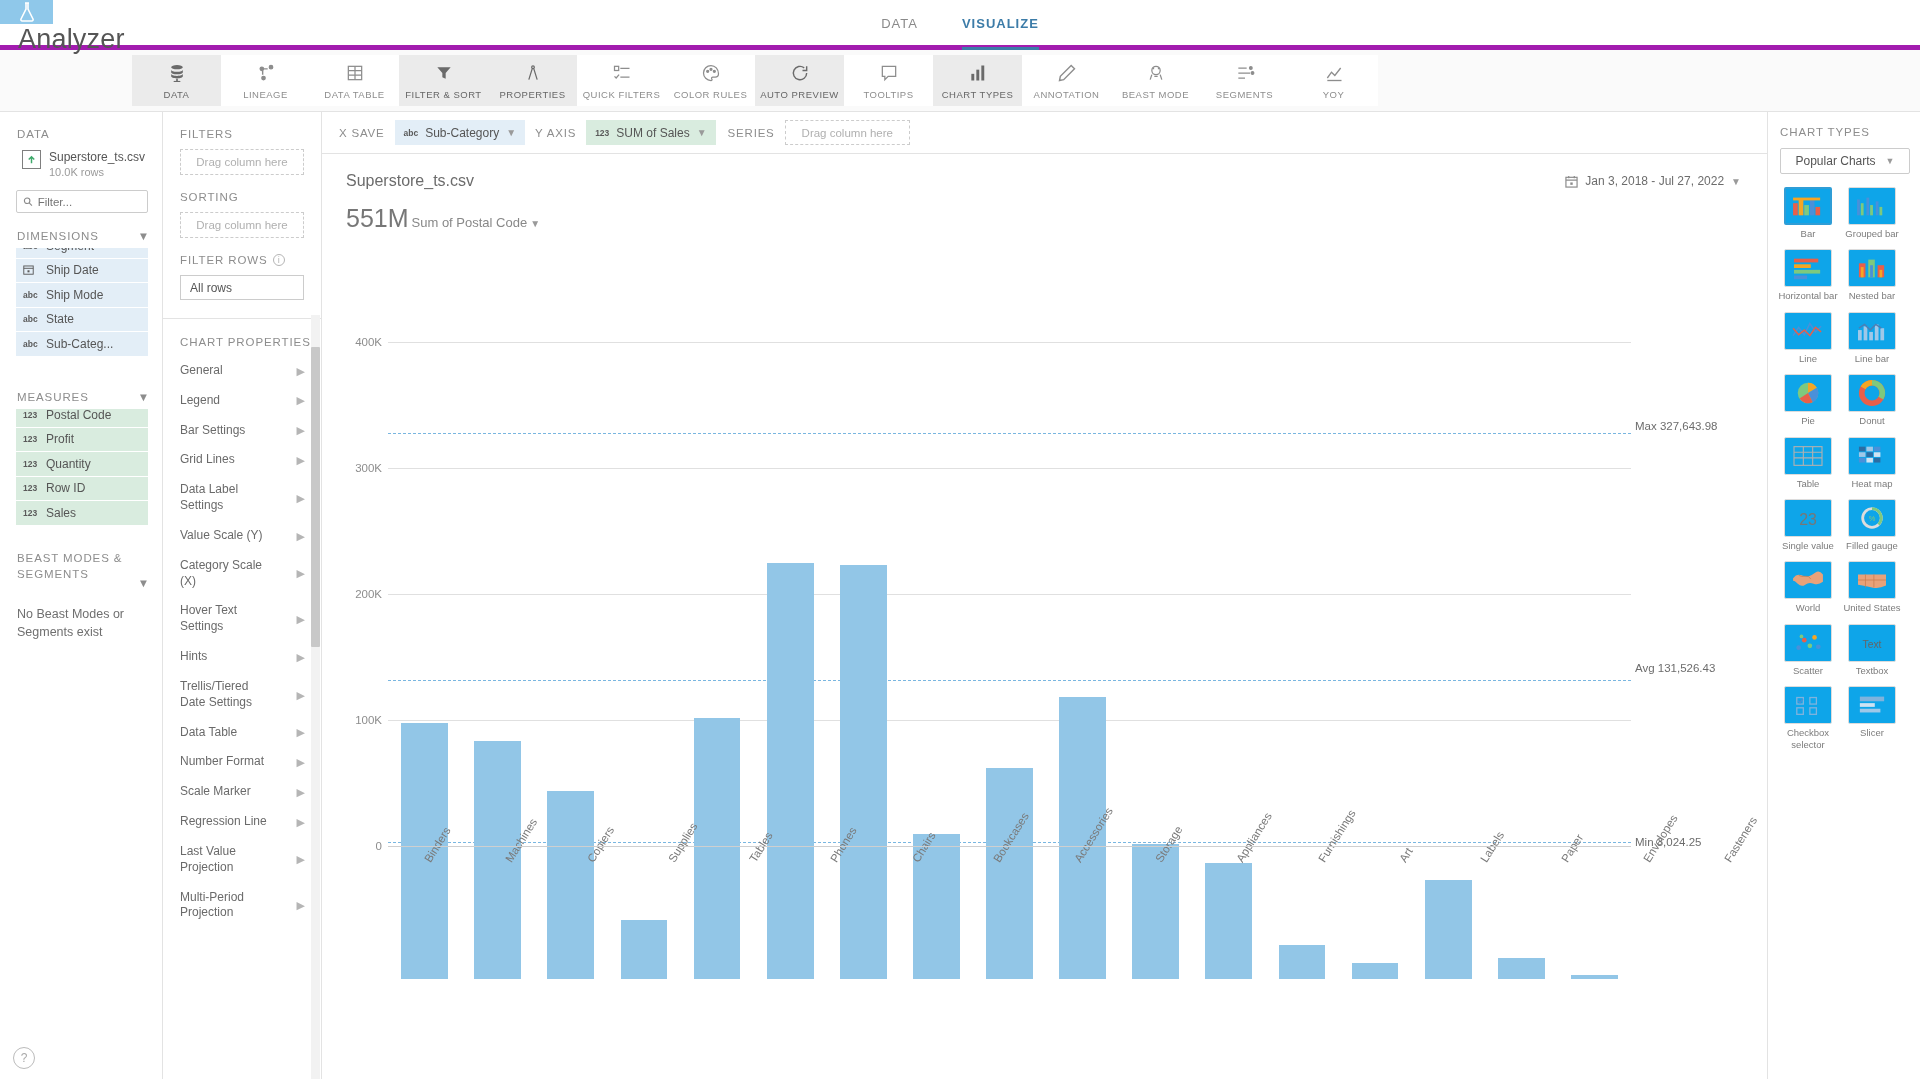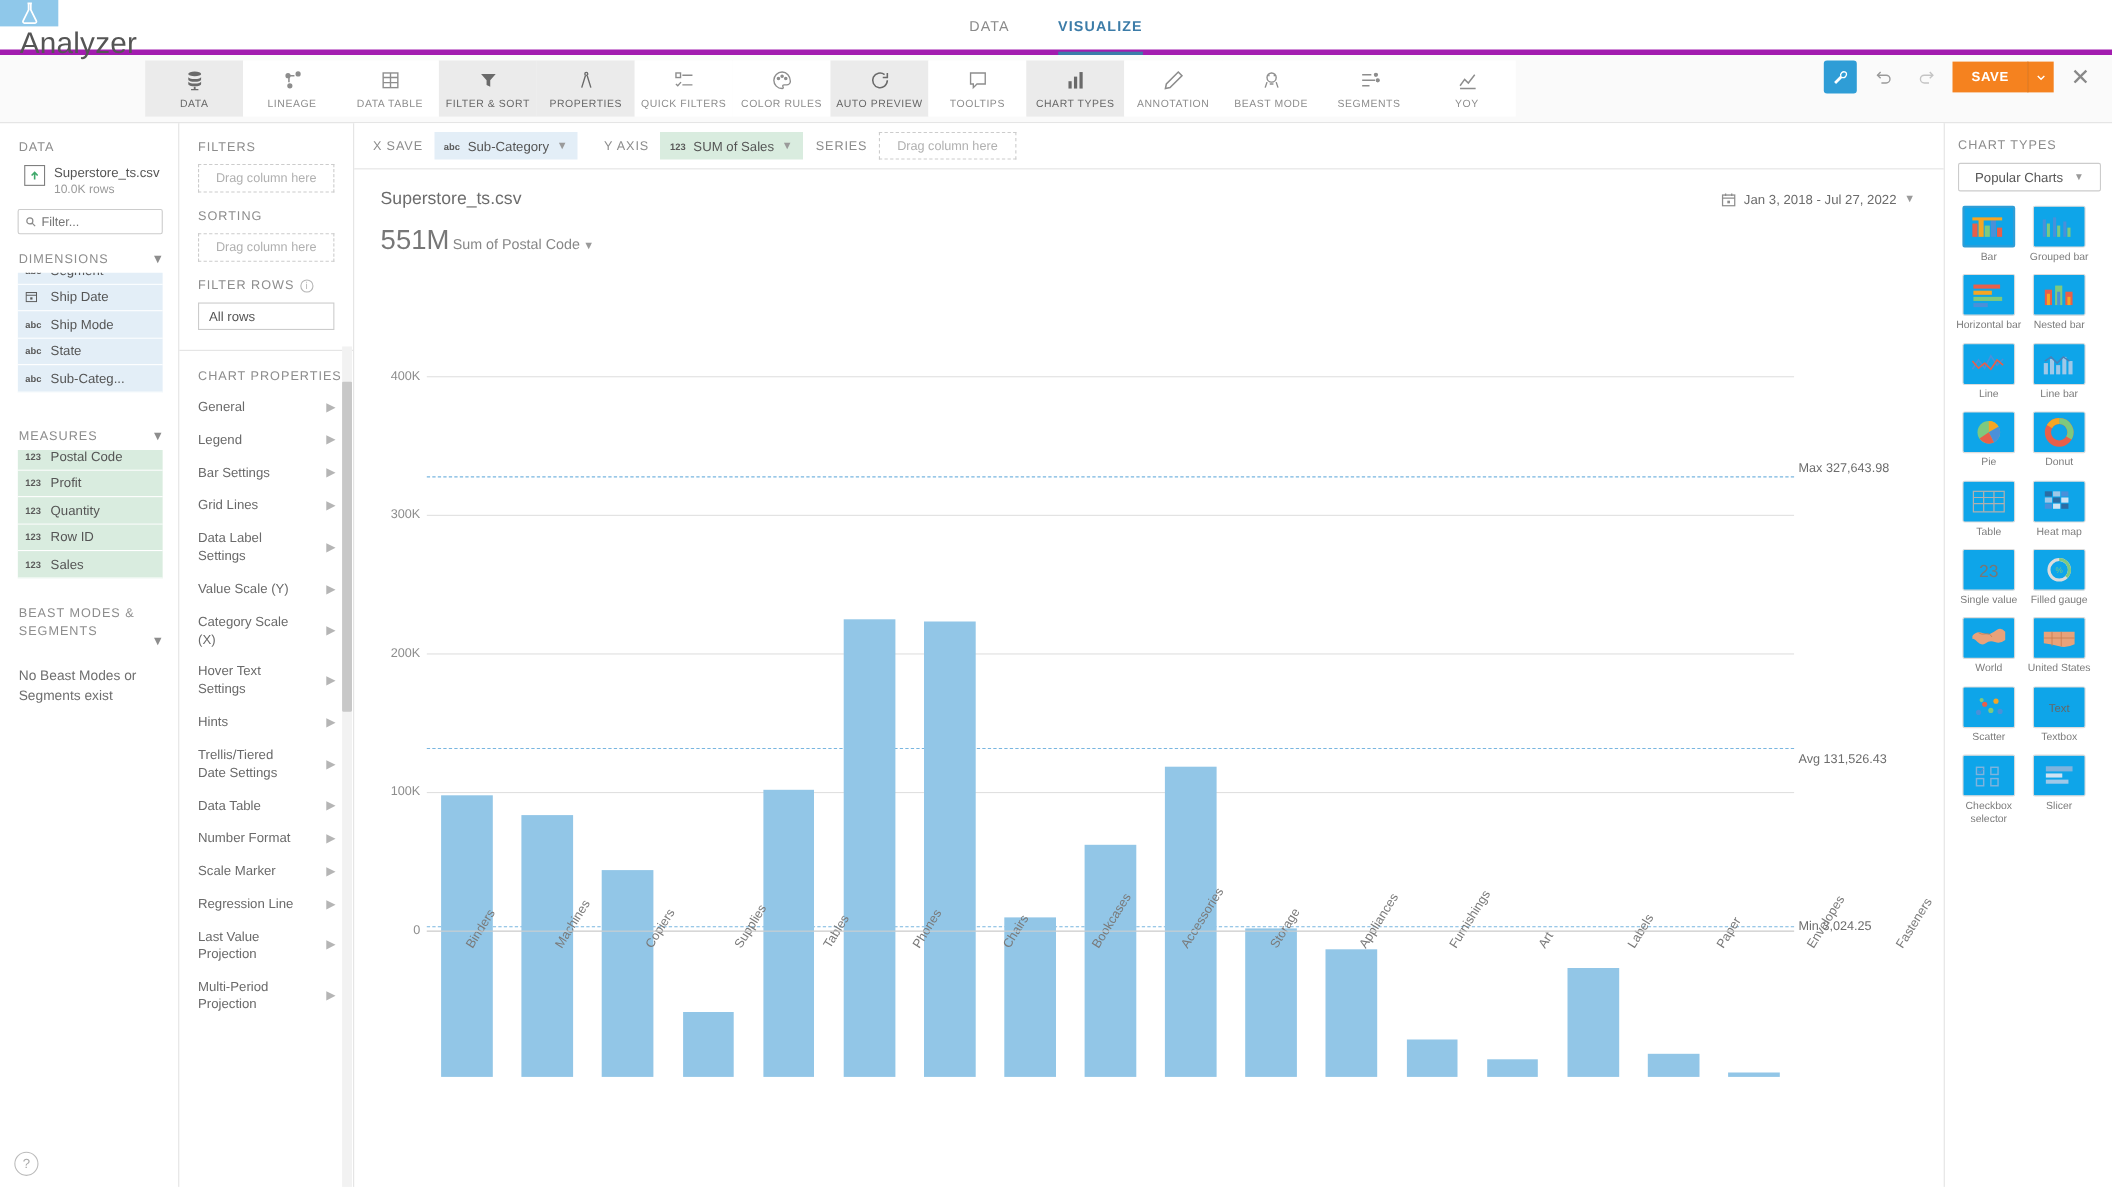--- a/index.html
+++ b/index.html
@@ -116,48 +116,20 @@
       <path d="M10 3h4M11 3v6L6 19a1.4 1.4 0 0 0 1.2 2h9.6A1.4 1.4 0 0 0 18 19l-5-10V3"></path>
     </svg>
   </div>
   <div class="app-title">Analyzer</div>
 
   <div class="top-tabs">
     <div class="top-tab">DATA</div>
     <div class="top-tab active">VISUALIZE</div>
   </div>
 
-  <div class="top-right">
-    <div class="icon-btn blue">
-      <svg viewBox="0 0 24 24" width="15" height="15" fill="none" stroke="#fff" stroke-width="2">
-        <path d="M20 5.5a5 5 0 0 1-6.6 6.2L5 20l-1.4-1.4 8.3-8.4A5 5 0 0 1 18.5 4z"></path>
-      </svg>
-    </div>
-    <div class="icon-btn">
-      <svg viewBox="0 0 24 24" width="17" height="17" fill="none" stroke="#9a9a9a" stroke-width="1.8">
-        <path d="M4 9h11a5 5 0 0 1 0 10h-6"></path>
-          <path d="M8 5 4 9l4 4"></path>
-      </svg>
-    </div>
-    <div class="icon-btn">
-      <svg viewBox="0 0 24 24" width="17" height="17" fill="none" stroke="#c4c4c4" stroke-width="1.8">
-        <path d="M20 9H9a5 5 0 0 0 0 10h6"></path>
-          <path d="M16 5l4 4-4 4"></path>
-      </svg>
-    </div>
-    <div style="display:flex">
-      <div class="save-btn">SAVE</div>
-      <div class="save-caret">
-        <svg viewBox="0 0 12 12" width="9" height="9" fill="none" stroke="#fff" stroke-width="1.7">
-            <path d="M2 4l4 4 4-4"></path>
-          </svg>
-      </div>
-    </div>
-    <div class="close-x">✕</div>
-  </div>
 </div>
 
 <div class="toolbar" id="toolbar">
     <div class="tool active">
       <div class="ticon">
         <svg viewBox="0 0 24 24" width="20" height="20" fill="#6a6a6a">
           <ellipse cx="12" cy="5" rx="7" ry="2.6"></ellipse>
           <path d="M5 8c0 1.4 3.1 2.6 7 2.6S19 9.4 19 8v3c0 1.4-3.1 2.6-7 2.6S5 12.4 5 11z"></path>
           <path d="M5 13c0 1.4 3.1 2.6 7 2.6s7-1.2 7-2.6v3c0 1.4-3.1 2.6-7 2.6s-7-1.2-7-2.6z"></path>
           <path d="M11 19h2v3h-2z"></path>
@@ -467,21 +439,21 @@
   </div>
 
   <div class="chartwrap">
     <div class="axisbar">
       <span class="ax-label">X SAVE</span>
       <div class="pill dim">
         <span class="ft">abc</span>
         <span>Sub-Category</span>
         <span class="cv">▼</span>
       </div>
-      <span class="ax-label" style="margin-left:14px">Y AXIS</span>
+      <span class="ax-label" style="margin-left:0">Y AXIS</span>
       <div class="pill mea">
         <span class="ft">123</span>
         <span>SUM of Sales</span>
         <span class="cv">▼</span>
       </div>
       <span class="ax-label" style="margin-left:2px">SERIES</span>
       <div class="pill-drop">Drag column here</div>
     </div>
 
     <div class="chartbody">
@@ -509,21 +481,21 @@
           <div class="ytick" style="top: 394px;">100K</div>
           <div class="gridline" style="top: 268px;"></div>
           <div class="ytick" style="top: 268px;">200K</div>
           <div class="gridline" style="top: 142px;"></div>
           <div class="ytick" style="top: 142px;">300K</div>
           <div class="gridline" style="top: 16px;"></div>
           <div class="ytick" style="top: 16px;">400K</div>
           <div class="refline" style="top: 107.169px; border-color: rgb(121, 182, 224);"></div>
           <div class="reflabel" style="top: 100px; left: calc(100% - 116px);">Max 327,643.98</div>
           <div class="refline" style="top: 354.277px; border-color: rgb(121, 182, 224);"></div>
-          <div class="reflabel" style="top: 365px; left: calc(100% - 116px);">Avg 131,526.43</div>
+          <div class="reflabel" style="top: 342px; left: calc(100% - 116px);">Avg 131,526.43</div>
           <div class="refline" style="top: 516.189px; border-color: rgb(121, 182, 224);"></div>
           <div class="reflabel" style="top: 516.189px; left: calc(100% - 116px);">Min 3,024.25</div>
           <div class="bars">
             <div class="bar" title="Binders" style="left: 1.05882%; width: 3.76471%; bottom: 100px; height: 256.299px; background: rgb(146, 198, 231);"></div>
             <div class="bar" title="Machines" style="left: 6.94118%; width: 3.76471%; bottom: 100px; height: 238.44px; background: rgb(146, 198, 231);"></div>
             <div class="bar" title="Copiers" style="left: 12.8235%; width: 3.76471%; bottom: 100px; height: 188.405px; background: rgb(146, 198, 231);"></div>
             <div class="bar" title="Supplies" style="left: 18.7059%; width: 3.76471%; bottom: 100px; height: 58.8092px; background: rgb(146, 198, 231);"></div>
             <div class="bar" title="Tables" style="left: 24.5882%; width: 3.76471%; bottom: 100px; height: 260.777px; background: rgb(146, 198, 231);"></div>
             <div class="bar" title="Phones" style="left: 30.4706%; width: 3.76471%; bottom: 100px; height: 415.809px; background: rgb(146, 198, 231);"></div>
             <div class="bar" title="Chairs" style="left: 36.3529%; width: 3.76471%; bottom: 100px; height: 413.846px; background: rgb(146, 198, 231);"></div>

